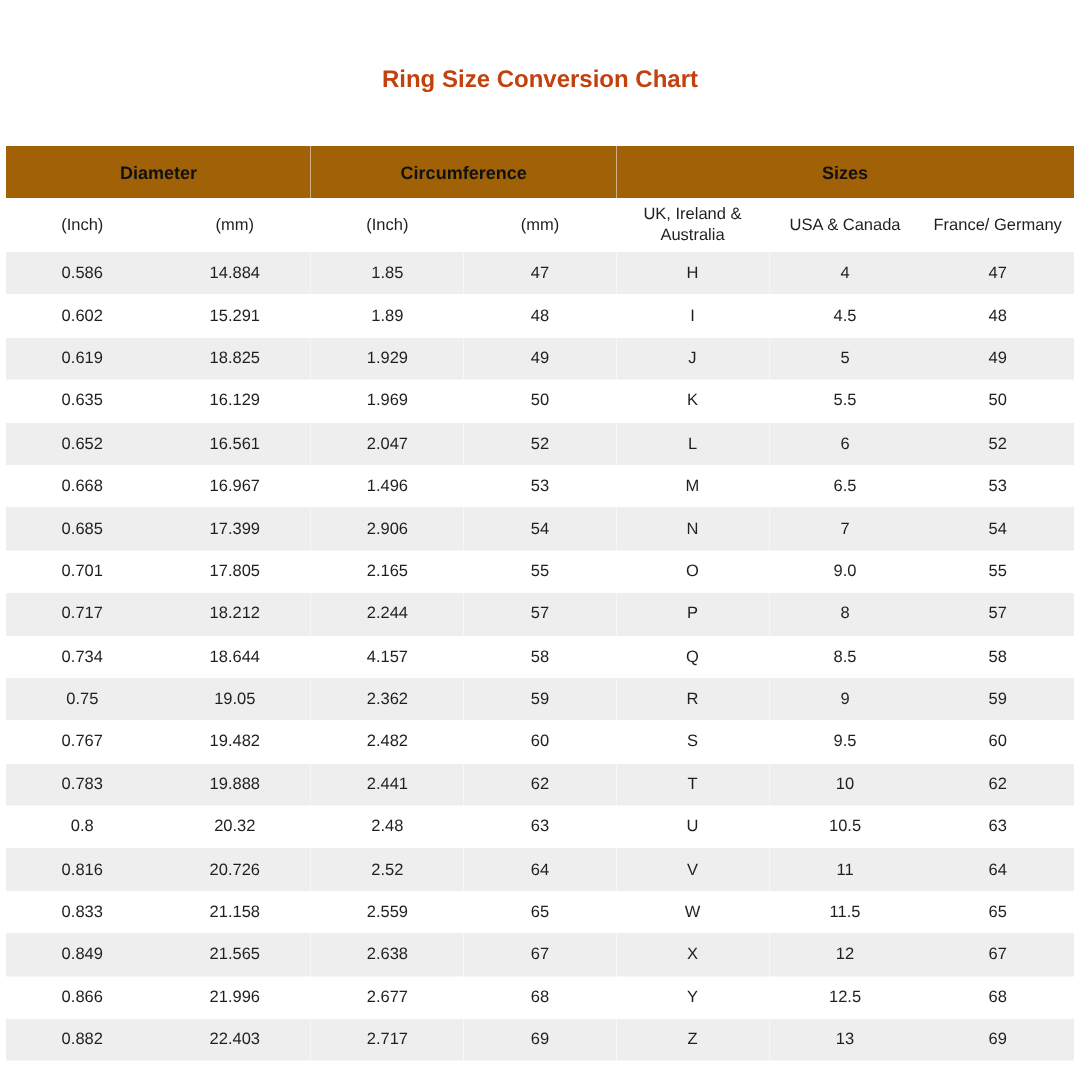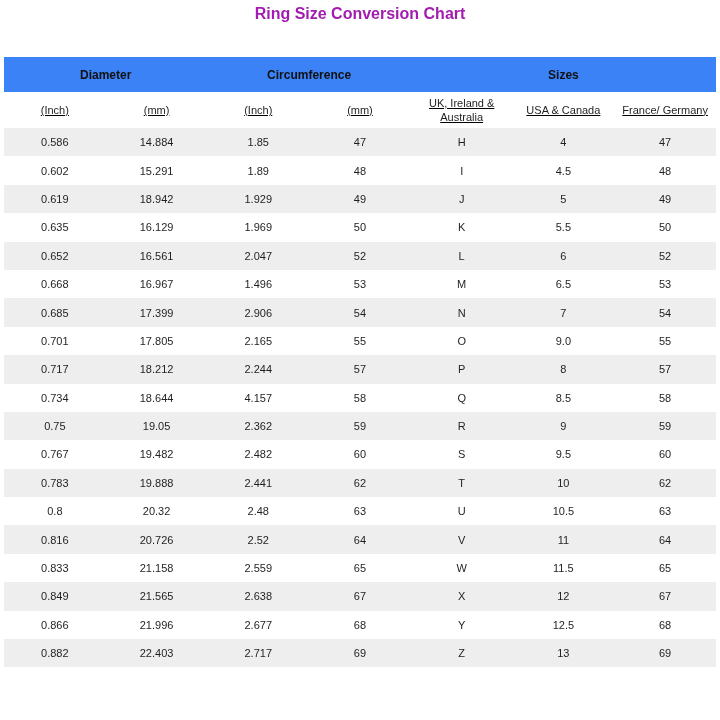--- a/index.html
+++ b/index.html
@@ -7,57 +7,56 @@
     padding: 0;
     background: #ffffff;
   }
   body {
     width: 720px;
     height: 720px;
     font-family: "Liberation Sans", sans-serif;
     overflow: hidden;
   }
   .page-title {
-    margin: 0;
-    padding-top: 4px;
+    margin: 16px;
+    padding-top: 28px;
     height: 20px;
     font-size: 16px;
     line-height: 20px;
     font-weight: bold;
     text-align: center;
-    color: #a21caf;
+    color: #c2410c;
   }
   table.conversion-table {
     width: 712px;
     margin: 33px 4px 0 4px;
     border-collapse: collapse;
     table-layout: fixed;
   }
   .conversion-table th,
   .conversion-table td {
     padding: 0 2px;
     text-align: center;
     vertical-align: middle;
     color: #1f1f1f;
     overflow: hidden;
   }
   .group-row {
-    background: #3b82f6;
+    background: #a16207;
     height: 35px;
     padding-left: 45px;
   }
   .group-row th {
     font-size: 12px;
     font-weight: bold;
     color: #111111;
   }
   .sub-row {
     background: #ffffff;
     height: 36px;
-    text-decoration: underline;
   }
   .sub-row th {
     font-size: 11px;
     font-weight: normal;
     line-height: 1.3;
   }
   tbody tr {
     height: 28.4px;
   }
   tbody tr:nth-child(odd) {
@@ -107,21 +106,21 @@
         <td>0.602</td>
         <td>15.291</td>
         <td>1.89</td>
         <td>48</td>
         <td>I</td>
         <td>4.5</td>
         <td>48</td>
       </tr>
       <tr>
         <td>0.619</td>
-        <td>18.942</td>
+        <td>18.825</td>
         <td>1.929</td>
         <td>49</td>
         <td>J</td>
         <td>5</td>
         <td>49</td>
       </tr>
       <tr>
         <td>0.635</td>
         <td>16.129</td>
         <td>1.969</td>

